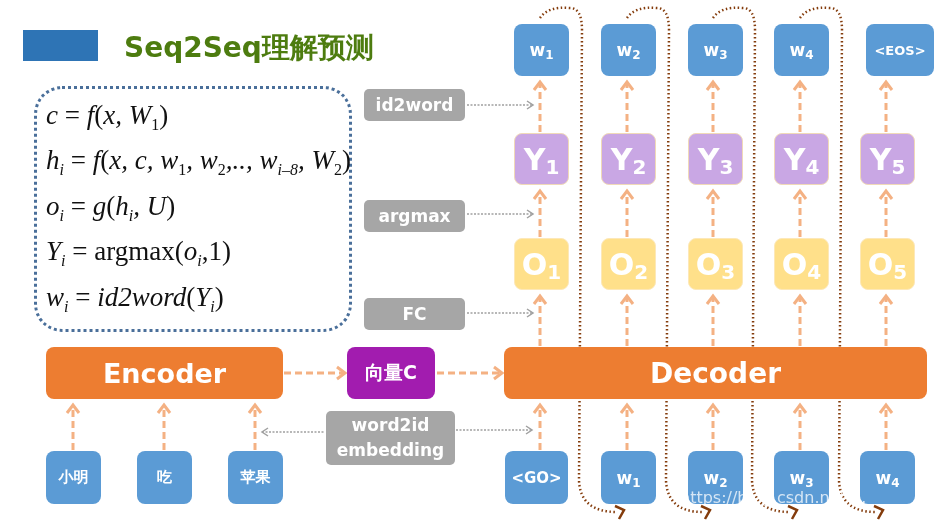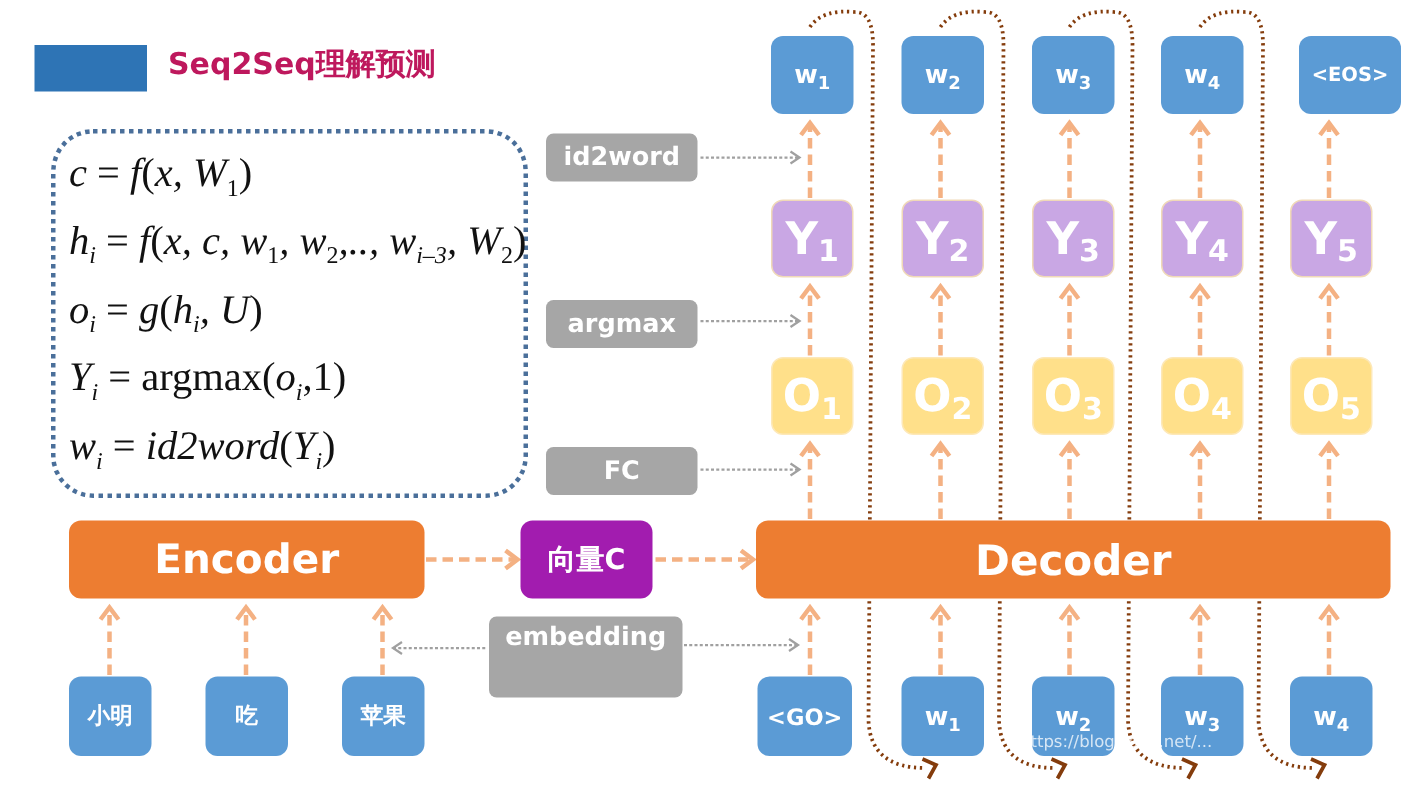--- a/index.html
+++ b/index.html
@@ -1,19 +1,19 @@
 <!DOCTYPE html>
 <html><head>
 <meta charset="utf-8">
 <style>
   html, body { margin:0; padding:0; background:#ffffff; }
   body { width:949px; height:525px; position:relative; overflow:hidden; font-family:"DejaVu Sans", sans-serif; }
   .abs { position:absolute; }
   .title-bar { left:23px; top:30px; width:75px; height:31px; background:#2e74b5; }
-  .title { left:112px; top:29px; font-size:20px; font-weight:bold; color:#be185d; letter-spacing:0px; white-space:nowrap; }
+  .title { left:124px; top:29px; font-size:28px; font-weight:bold; color:#4d7c0f; letter-spacing:0px; white-space:nowrap; }
   .formula-box { left:34px; top:86px; width:318px; height:246px; border:3px dotted #4a6f9a; border-radius:28px; box-sizing:border-box; }
   .formula { position:absolute; left:46px; font-family:"Liberation Serif", serif; font-size:27px; color:#111; font-style:italic; white-space:nowrap; }
   .formula sub { font-size:16px; }
   .formula .up { font-style:normal; }
   .gray { background:#a6a6a6; color:#fff; font-weight:bold; border-radius:5px; text-align:center; font-size:17px; }
   .box { border-radius:8px; color:#fff; font-weight:bold; text-align:center; display:flex; align-items:center; justify-content:center; box-sizing:border-box; }
   .blue { background:#5b9bd5; }
   .purple { background:#c9a7e4; border:1px solid #f0d9b8; }
   .yellow { background:#ffe08a; border:1px solid #fde8b8; }
   .orange { background:#ed7d31; }
@@ -94,34 +94,35 @@
     <polyline points="788,506 797,510 792,519" fill="none" stroke="#843c0c" stroke-width="2.5"></polyline>
     <path d="M 800 18 Q 808 6 830 8 Q 842 8 842 30 L 839 480 Q 840 512 876 512" fill="none" stroke="#843c0c" stroke-width="2.5" stroke-dasharray="1.5 2.5"></path>
     <polyline points="874,506 883,510 878,519" fill="none" stroke="#843c0c" stroke-width="2.5"></polyline>
   </svg>
 
 <div class="abs title-bar"></div>
 <div class="abs title">Seq2Seq理解预测</div>
 
 <div class="abs formula-box"></div>
 <div class="formula" style="top:100px"><span>c</span> <span class="up">=</span> <span>f</span><span class="up">(</span>x, W<sub class="up">1</sub><span class="up">)</span></div>
-<div class="formula" style="top:145px"><span>h<sub>i</sub></span> <span class="up">=</span> f<span class="up">(</span>x, c, w<sub class="up">1</sub>, w<sub class="up">2</sub>,.., w<sub>i–3</sub>, W<sub class="up">2</sub><span class="up">)</span></div>
+<div class="formula" style="top:145px"><span>h<sub>i</sub></span> <span class="up">=</span> f<span class="up">(</span>x, c, w<sub class="up">1</sub>, w<sub class="up">2</sub>,.., w<sub>i–8</sub>, W<sub class="up">2</sub><span class="up">)</span></div>
 <div class="formula" style="top:191px">o<sub>i</sub> <span class="up">=</span> g<span class="up">(</span>h<sub>i</sub>, U<span class="up">)</span></div>
 <div class="formula" style="top:236px">Y<sub>i</sub> <span class="up">= argmax(</span>o<sub>i</sub><span class="up">,1)</span></div>
 <div class="formula" style="top:282px">w<sub>i</sub> <span class="up">=</span> id2word<span class="up">(</span>Y<sub>i</sub><span class="up">)</span></div>
 
 <div class="abs gray" style="left:364px;top:89px;width:101px;height:32px;line-height:32px;">id2word</div>
 <div class="abs gray" style="left:364px;top:200px;width:101px;height:32px;line-height:32px;">argmax</div>
 <div class="abs gray" style="left:364px;top:298px;width:101px;height:32px;line-height:32px;">FC</div>
 
 <div class="abs box orange" style="left:46px;top:347px;width:237px;height:52px;font-size:27px;">Encoder</div>
 <div class="abs box green" style="left:347px;top:347px;width:88px;height:52px;font-size:19px;">向量C</div>
 <div class="abs box orange" style="left:504px;top:347px;width:423px;height:52px;font-size:28px;">Decoder</div>
 
 <div class="abs gray" style="left:326px;top:411px;width:129px;height:54px;font-size:17px;line-height:25px;padding-top:2px;box-sizing:border-box;">
+  <div>word2id</div>
   <div>embedding</div>
 </div>
 
 <div id="enc-inputs">
     <div class="abs box blue" style="left: 46px; top: 451px; width: 55px; height: 53px; font-size: 15px;">小明</div>
     <div class="abs box blue" style="left: 137px; top: 451px; width: 55px; height: 53px; font-size: 15px;">吃</div>
     <div class="abs box blue" style="left: 228px; top: 451px; width: 55px; height: 53px; font-size: 15px; text-align: center;">苹果</div>
   </div>
 <div id="dec-nodes">
     <div class="abs box blue" style="left: 514px; top: 24px; width: 55px; height: 52px;">
@@ -197,13 +198,13 @@
     <div class="abs box blue" style="left: 774px; top: 451px; width: 55px; height: 53px;">
       <span style="font-size: 17px;">w</span>
       <span class="wsub">3</span>
     </div>
     <div class="abs box blue" style="left: 860px; top: 451px; width: 55px; height: 53px;">
       <span style="font-size: 17px;">w</span>
       <span class="wsub">4</span>
     </div>
   </div>
 
-<div class="abs" style="left:680px;top:488px;font-size:11px;color:rgba(255,255,255,0.75);white-space:nowrap;">https://blog.csdn.net/...</div>
+<div class="abs" style="left:680px;top:488px;font-size:16px;color:rgba(255,255,255,0.75);white-space:nowrap;">https://blog.csdn.net/...</div>
 
 </body></html>

